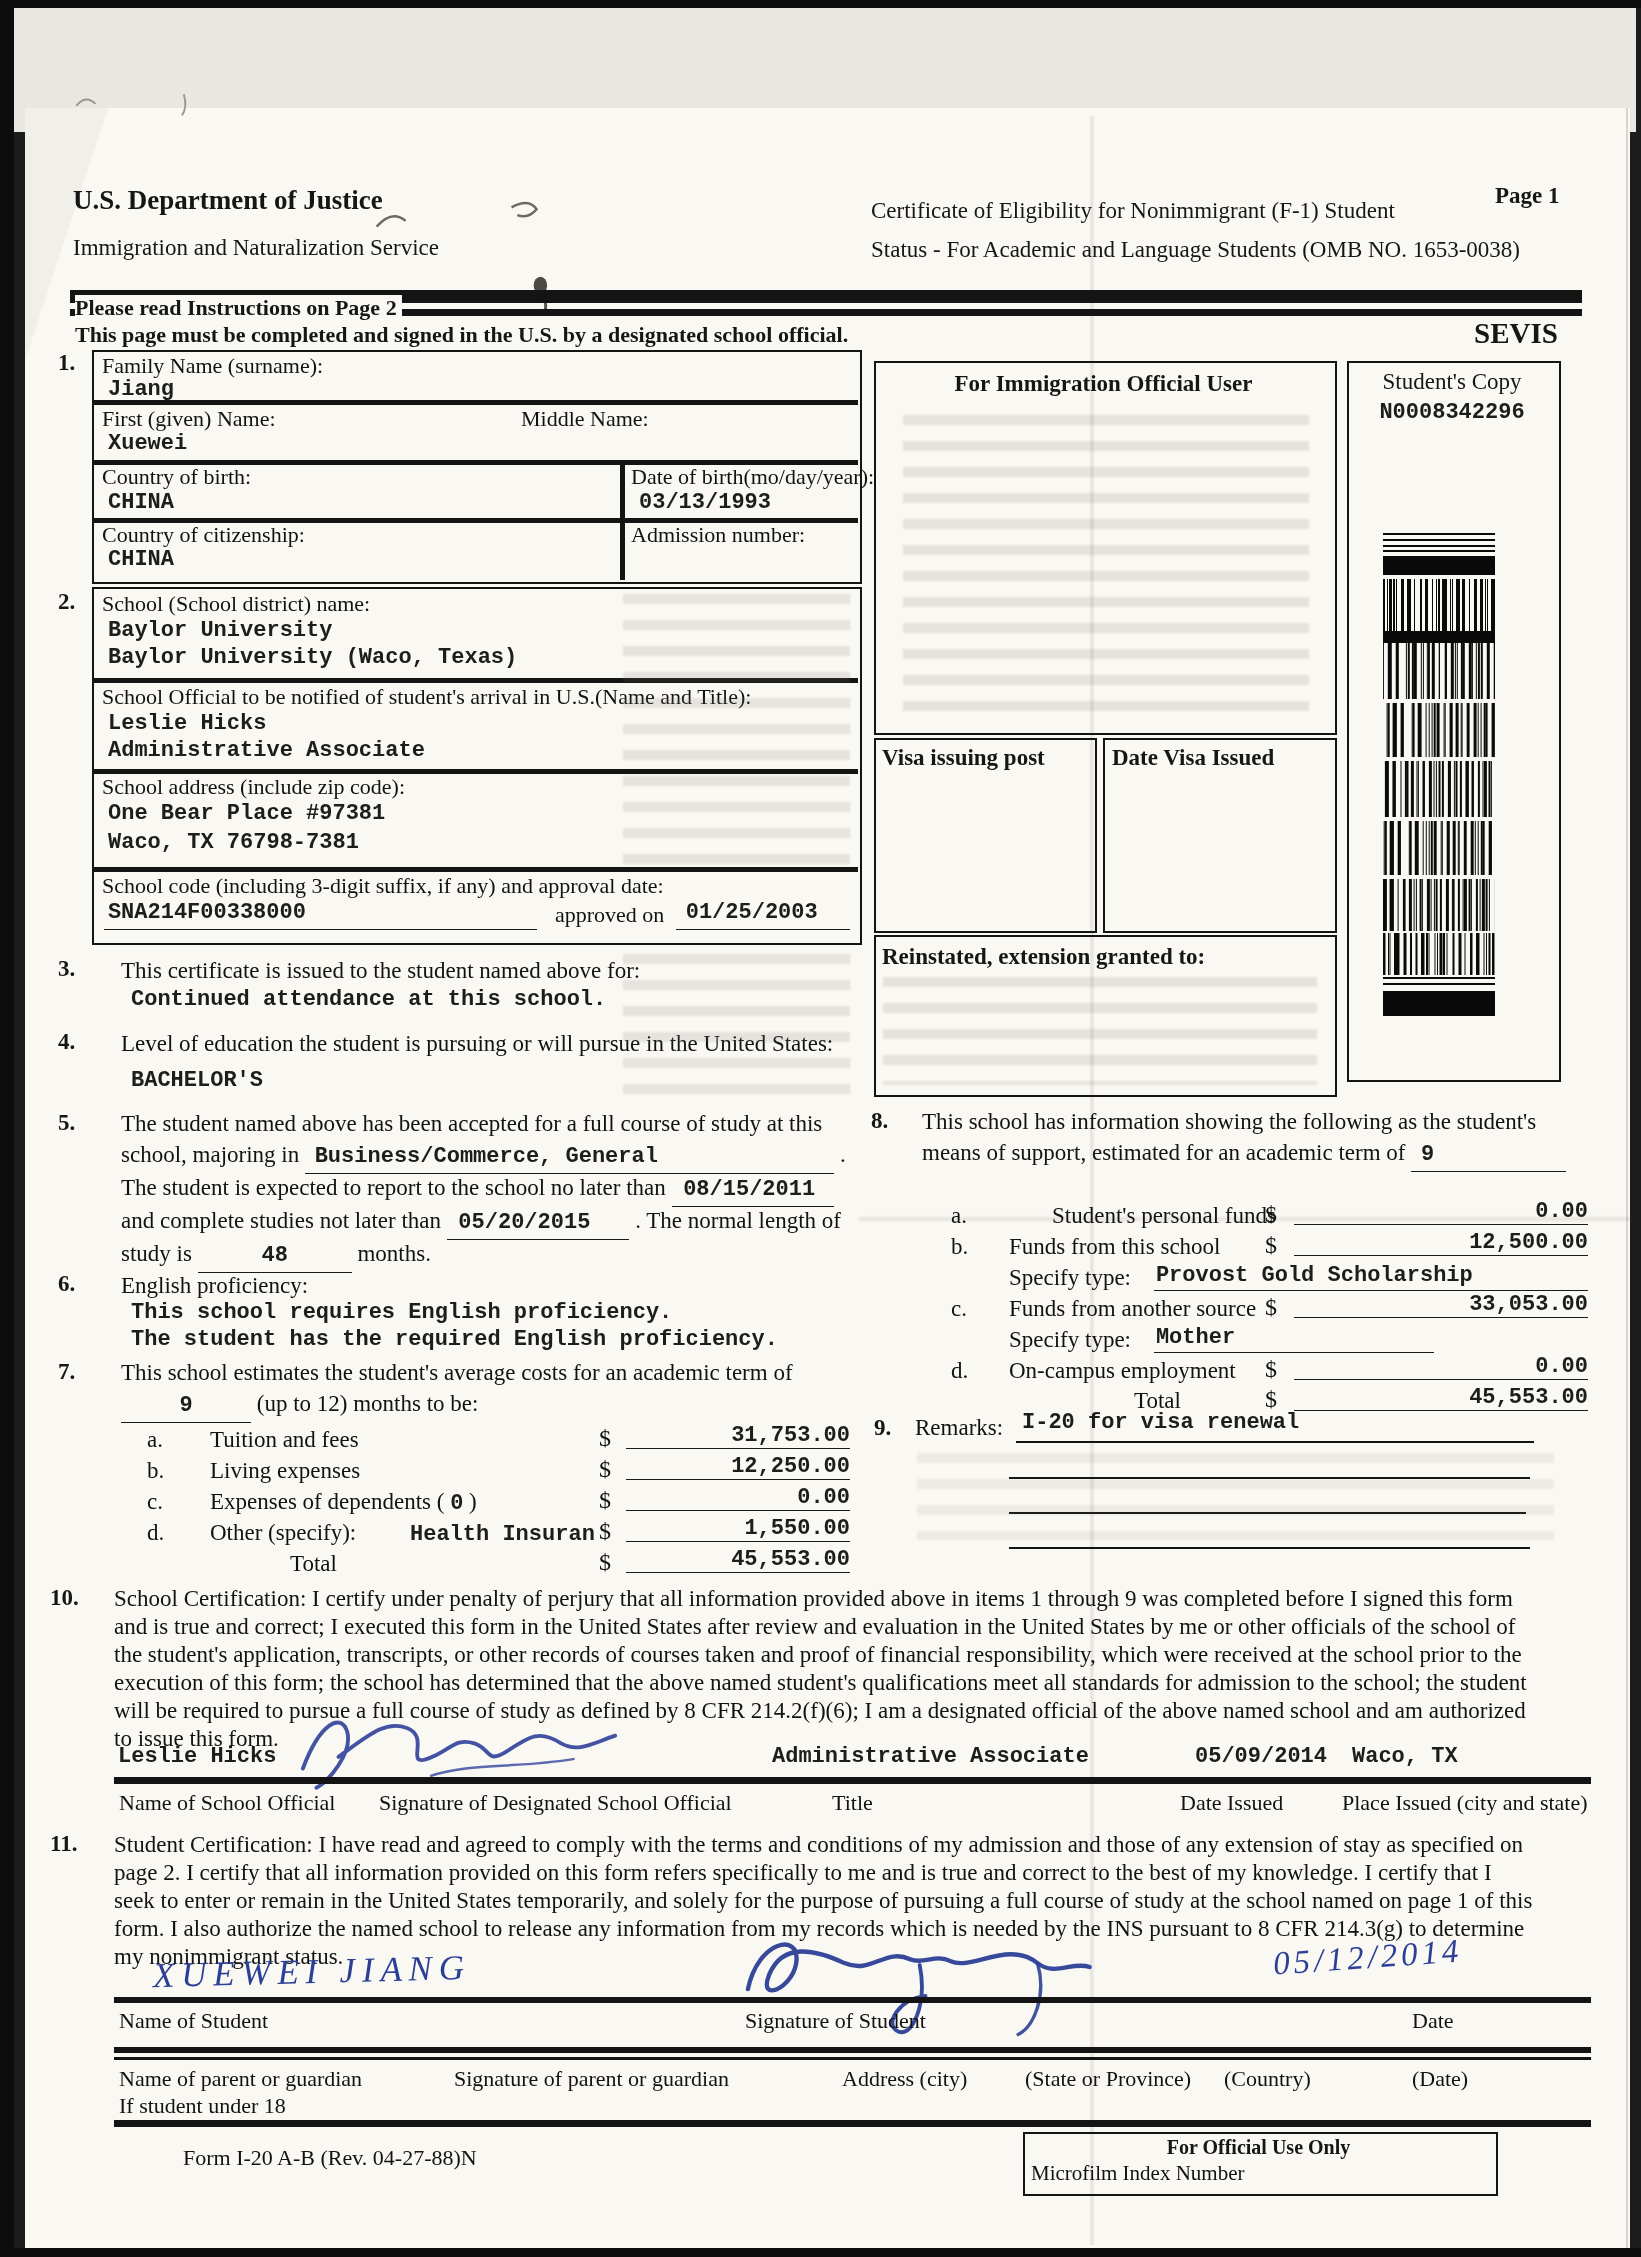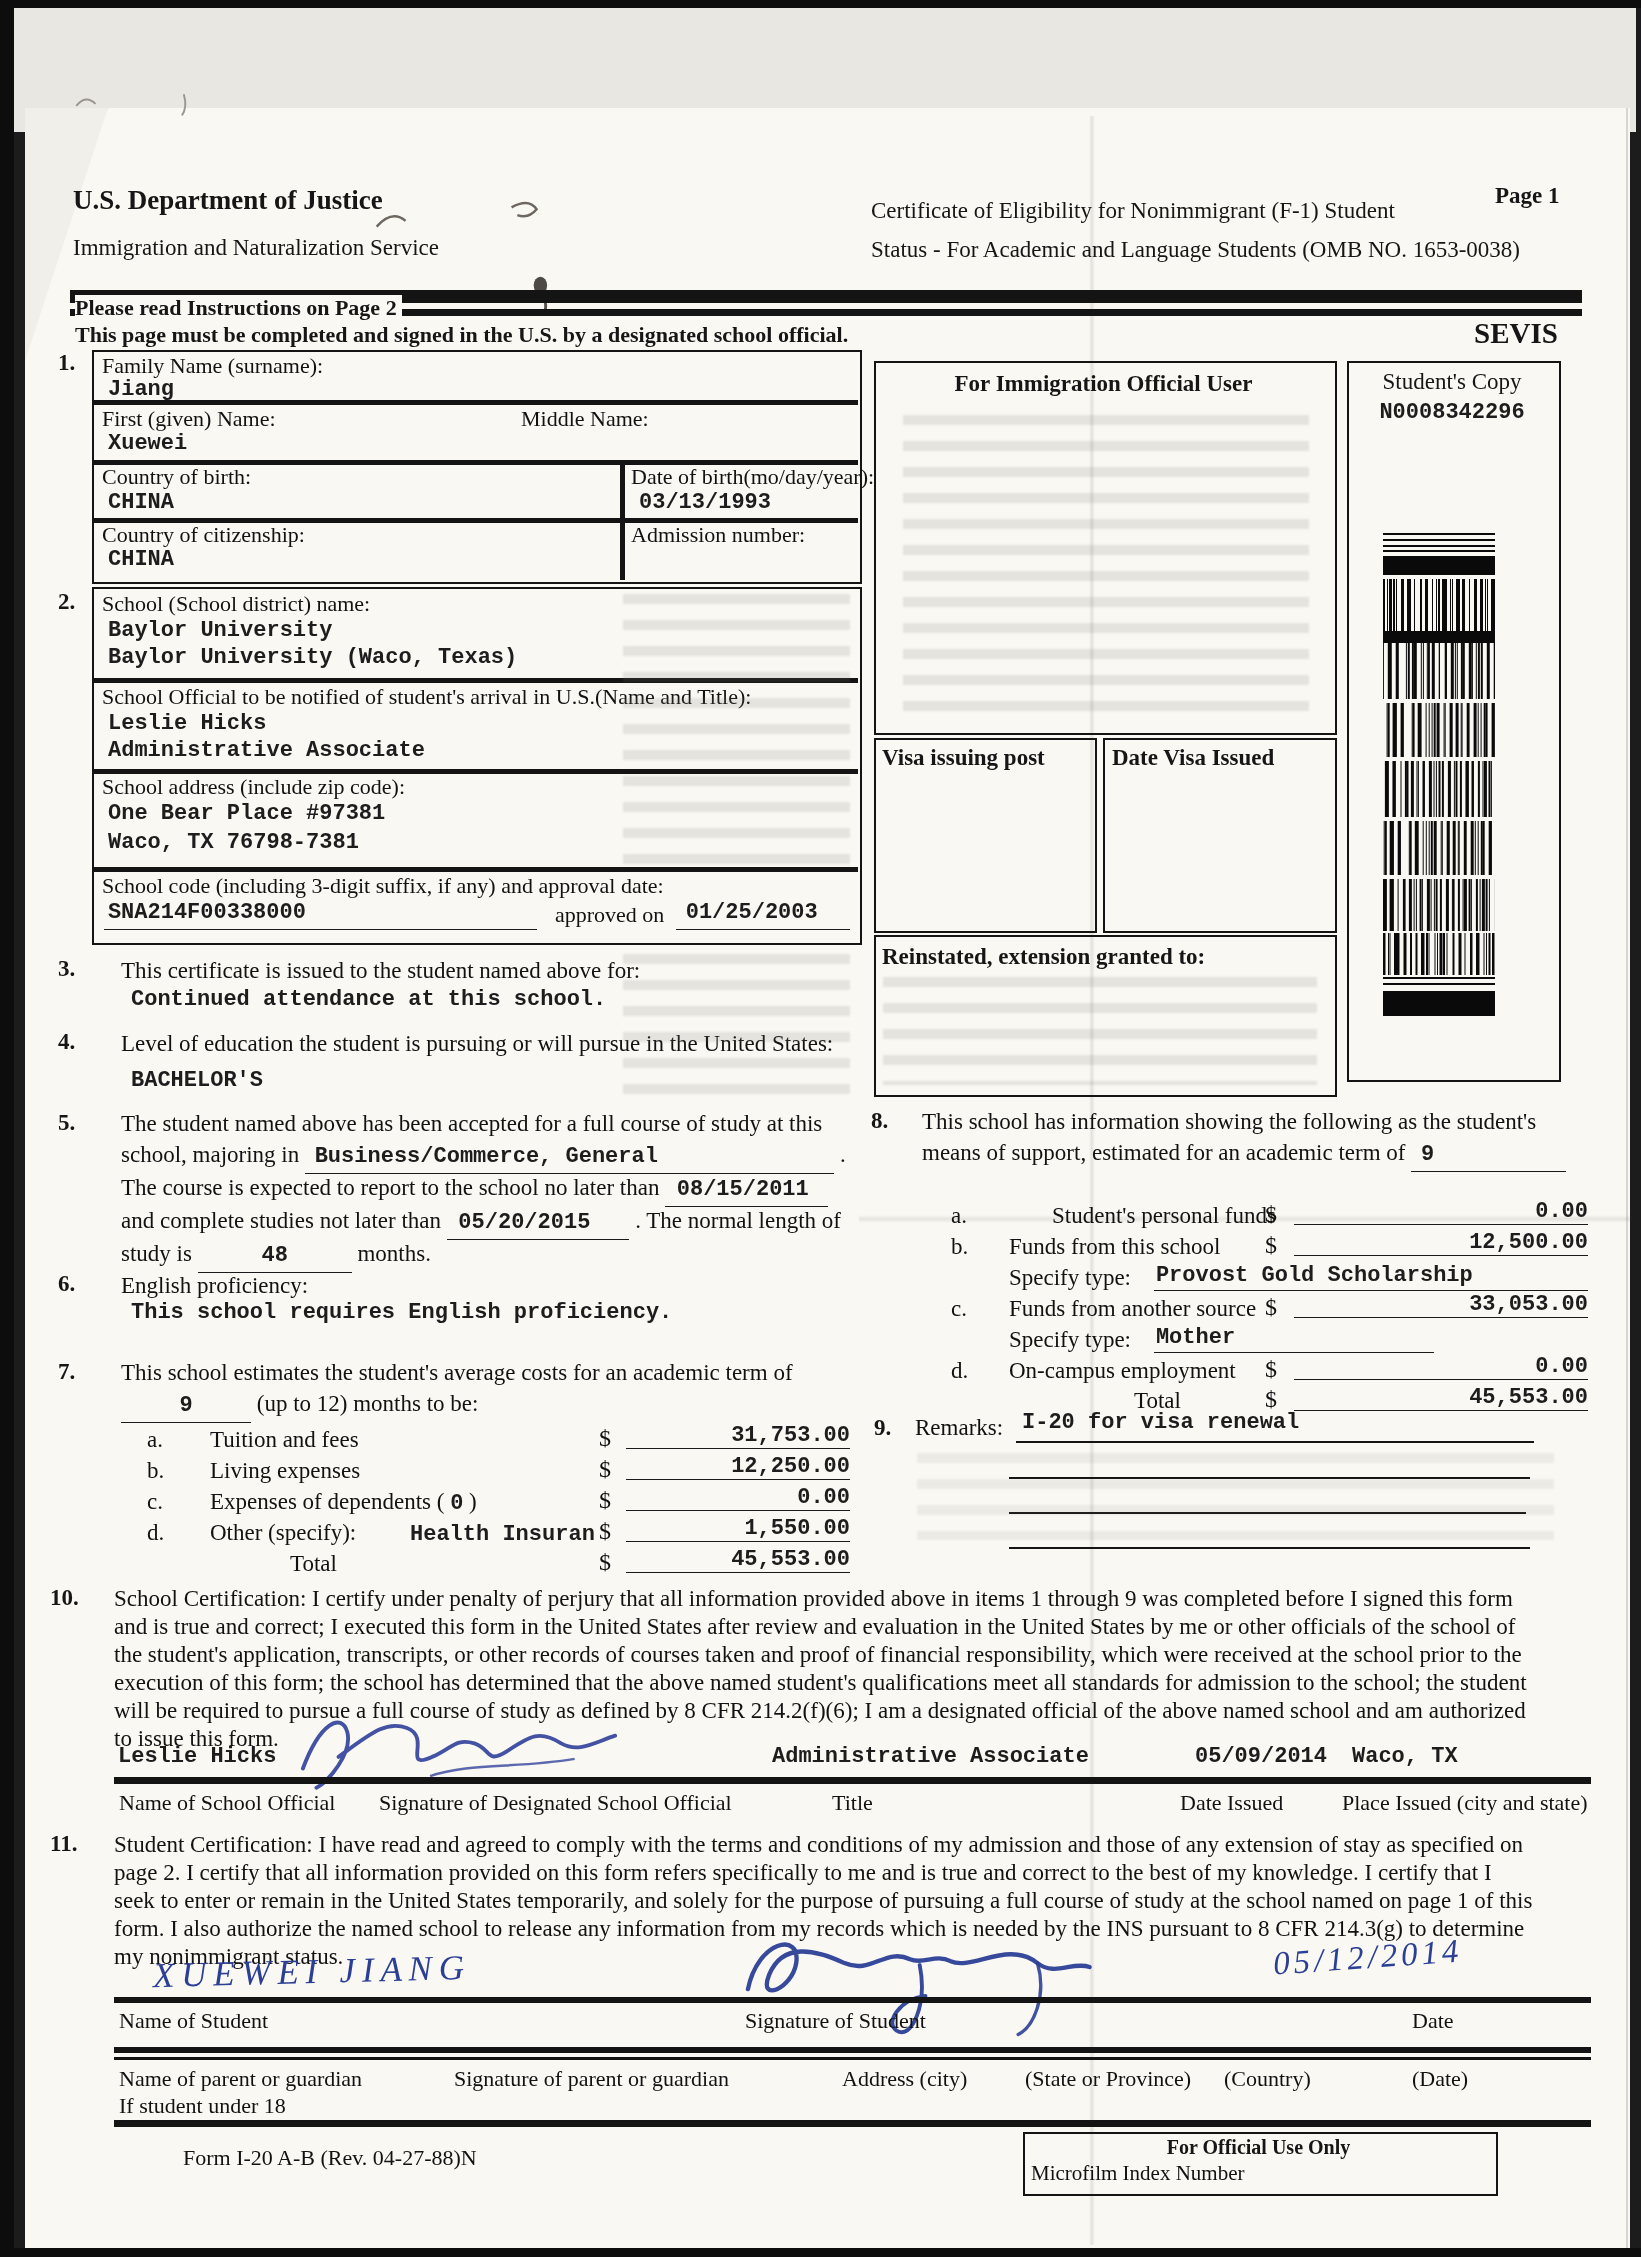--- a/index.html
+++ b/index.html
@@ -118,37 +118,38 @@
   <div class="abs val" style="left:131px;top:1068px;">BACHELOR'S</div>
 
   <div class="abs num" style="left:58px;top:1110px;">5.</div>
   <div class="abs para" style="left:121px;top:1110px;">The student named above has been accepted for a full course of study at this</div>
   <div class="abs para" style="left:121px;top:1141px;">
     <span>school, majoring in</span>
     <span class="val fld" style="display:inline-block;min-width:512px;padding:0 7.7px 1.9px 9.7px;">Business/Commerce, General</span>
     <span>.</span>
   </div>
   <div class="abs para" style="left:121px;top:1174px;">
-    <span>The course is expected to report to the school no later than</span>
+    <span>The student is expected to report to the school no later than</span>
     <span class="val fld" style="display:inline-block;padding:0 19.3px 1.9px 11.6px;">08/15/2011</span>
   </div>
   <div class="abs para" style="left:121px;top:1207px;">
     <span>and complete studies not later than</span>
     <span class="val fld" style="display:inline-block;padding:0 39px 1.9px 11.6px;">05/20/2015</span>
     <span>.  The normal length of</span>
   </div>
   <div class="abs para" style="left:121px;top:1240px;">
     <span>study is</span>
     <span class="val fld" style="display:inline-block;min-width:154px;text-align:center;padding-bottom:1.9px;">48</span>
     <span>months.</span>
   </div>
 
   <div class="abs num" style="left:58px;top:1271px;">6.</div>
   <div class="abs lbl" style="left:121px;top:1273px;font-size:23px;">English proficiency:</div>
   <div class="abs val" style="left:131px;top:1300px;">This school requires English proficiency.</div>
+  <div class="abs val" style="left:131px;top:1327px;">The student has the required English proficiency.</div>
 
   <div class="abs num" style="left:58px;top:1359px;">7.</div>
   <div class="abs para" style="left:121px;top:1359px;">This school estimates the student's average costs for an academic term of</div>
   <div class="abs para" style="left:121px;top:1390px;">
     <span class="val fld" style="display:inline-block;min-width:130px;text-align:center;padding-bottom:1.9px;">9</span>
     <span>(up to 12) months to be:</span>
   </div>
   <div class="abs lbl" style="left:147px;top:1427px;font-size:23px;">a.</div>
   <div class="abs lbl" style="left:210px;top:1427px;font-size:23px;">Tuition and fees</div>
   <div class="abs lbl" style="left:599px;top:1425px;font-size:24px;">$</div>

